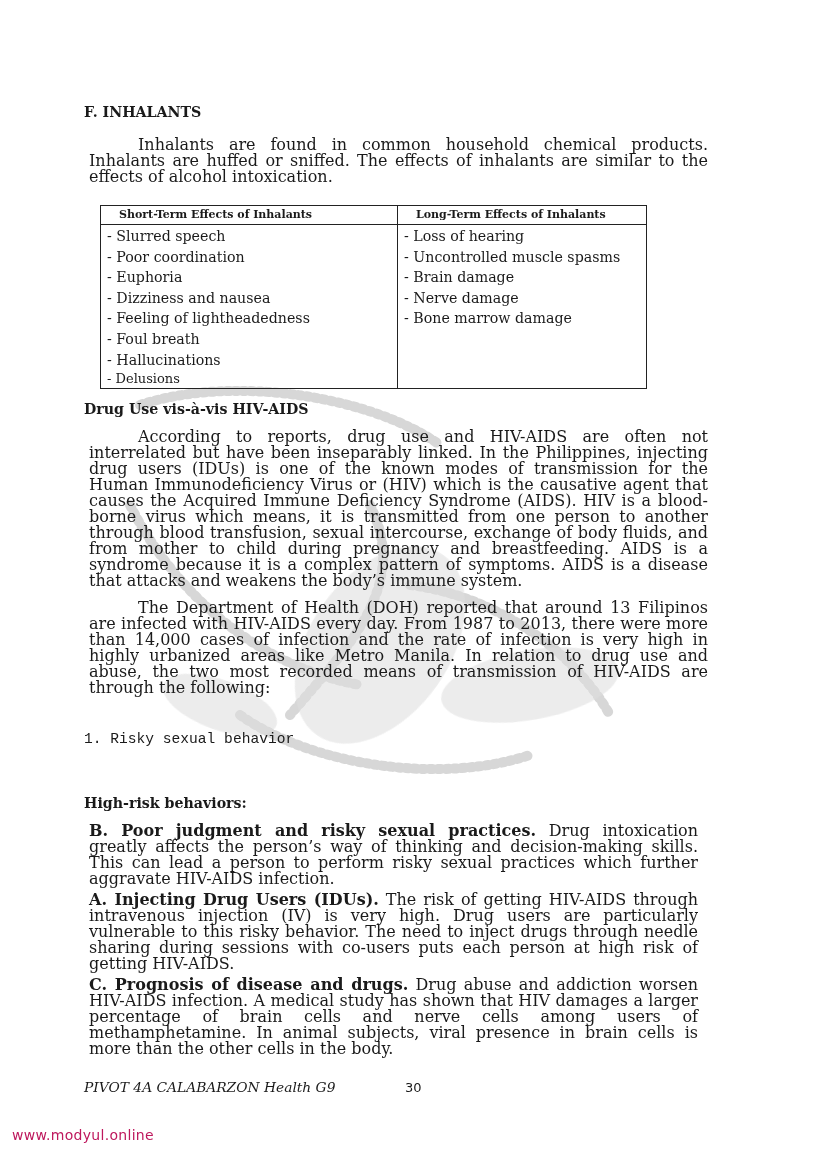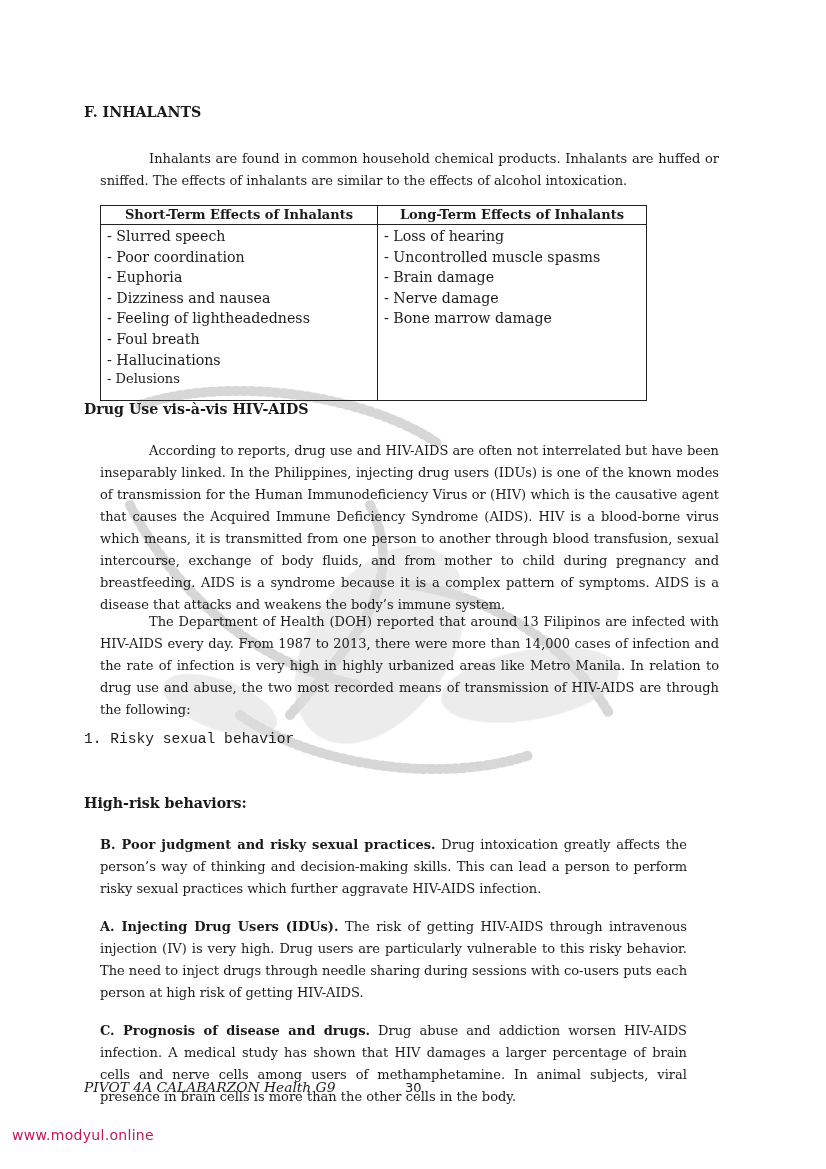--- a/index.html
+++ b/index.html
@@ -33,54 +33,54 @@
     .section-title {
       position: absolute;
       top: 104px;
       left: 0;
       font-weight: bold;
       font-size: 14.2px;
       margin: 0;
       text-align: center;
     }
     p {
-      margin: 16px;
-      font-size: 13px;
-      line-height: 22px;
+      margin: 5px;
+      font-size: 16px;
+      line-height: 16px;
       text-align: justify;
     }
     .intro {
       position: absolute;
       top: 132px;
       left: 0;
       width: 619px;
       text-indent: 49px;
     }
     table.effects {
       position: absolute;
       top: 205px;
       left: 16px;
       width: 547px;
       border-collapse: collapse;
       font-size: 14.2px;
     }
     table.effects th {
       border: 1.4px solid #222;
       font-weight: bold;
-      padding: 0 8px;
+      padding: 0 18px;
       height: 18px;
       line-height: 18px;
-      font-size: 13px;
-      text-align: center;
+      font-size: 11px;
+      text-align: left;
     }
     table.effects td {
       border-left: 1.4px solid #222;
       border-right: 1.4px solid #222;
       vertical-align: top;
-      padding: 1px 6px 12px 6px;
+      padding: 1px 6px 0 6px;
       line-height: 20.6px;
     }
     table.effects tbody tr:last-child td {
       border-bottom: 1.4px solid #222;
     }
     .col-short { width: 260px; }
     .small-item { font-size: 13px; line-height: 18px; }
     .subhead {
       position: absolute;
       font-weight: bold;

